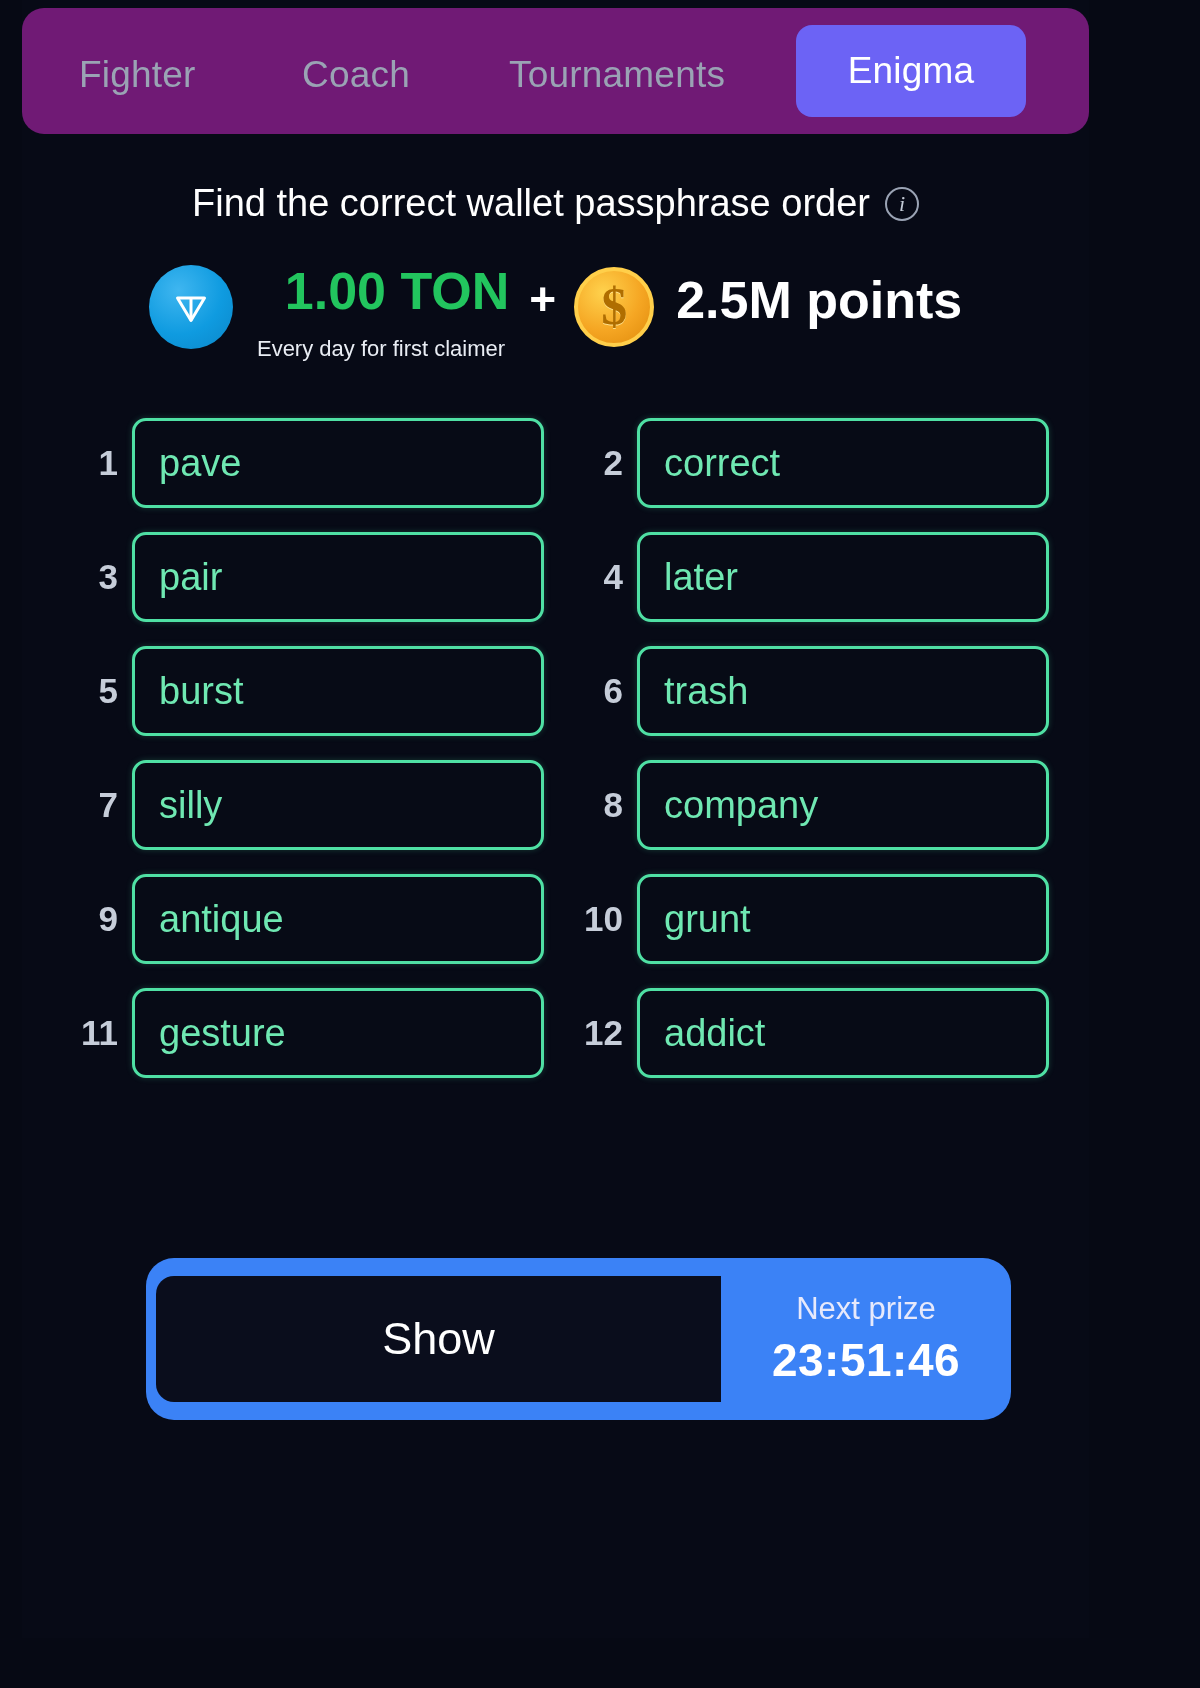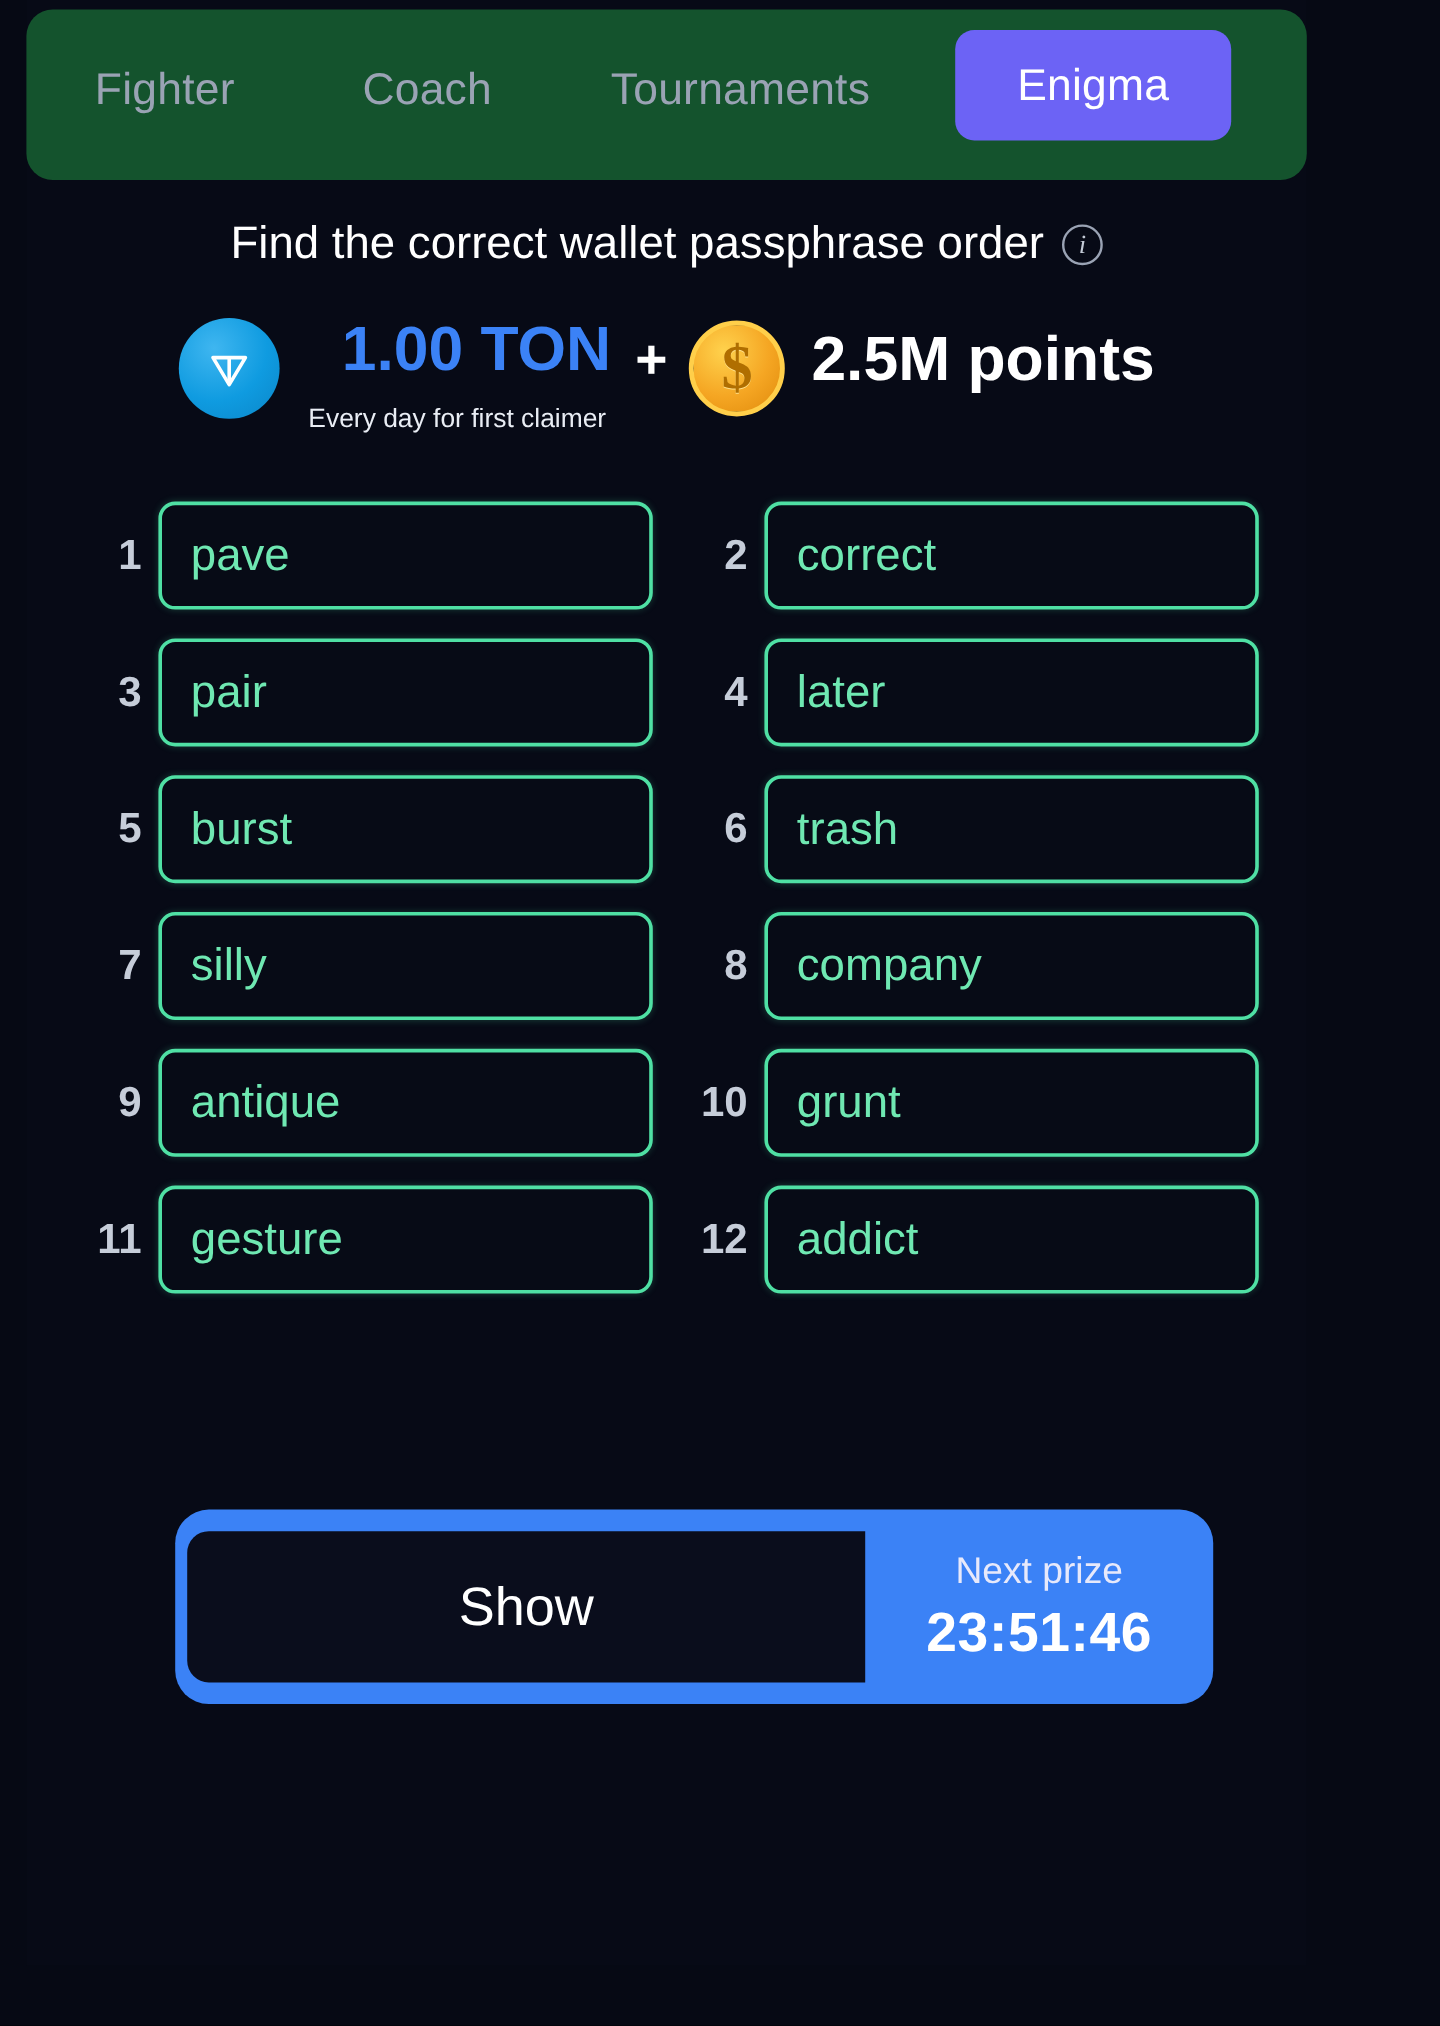--- a/index.html
+++ b/index.html
@@ -21,22 +21,22 @@
     left: 22px; top: 0;
     width: 1067px;
     height: 1638px;
     background: #070a16;
   }
 
   
   .tabbar {
     position: absolute;
     left: 0px; top: 8px;
-    width: 1067px; height: 142px;
-    background: #14532d;
+    width: 1067px; height: 126px;
+    background: #701a75;
     border-radius: 22px;
     display: flex;
     align-items: center;
   }
   .tab {
     font-size: 37px;
     color: #9aa3b4;
     letter-spacing: 0.2px;
     background: none;
     border: none;
@@ -113,21 +113,21 @@
   .ton-icon svg { width: 42px; height: 42px; display: block; }
   .ton-text-wrap {
     margin-left: 20px;
     display: flex;
     flex-direction: column;
     align-items: center;
   }
   .ton-amount {
     font-size: 52px;
     font-weight: bold;
-    color: #3b82f6;
+    color: #22c55e;
     line-height: 58px;
     white-space: nowrap;
     margin-left: 32px;
   }
   .ton-note {
     font-size: 22px;
     color: #e9edf4;
     margin-top: 16px;
     white-space: nowrap;
   }

